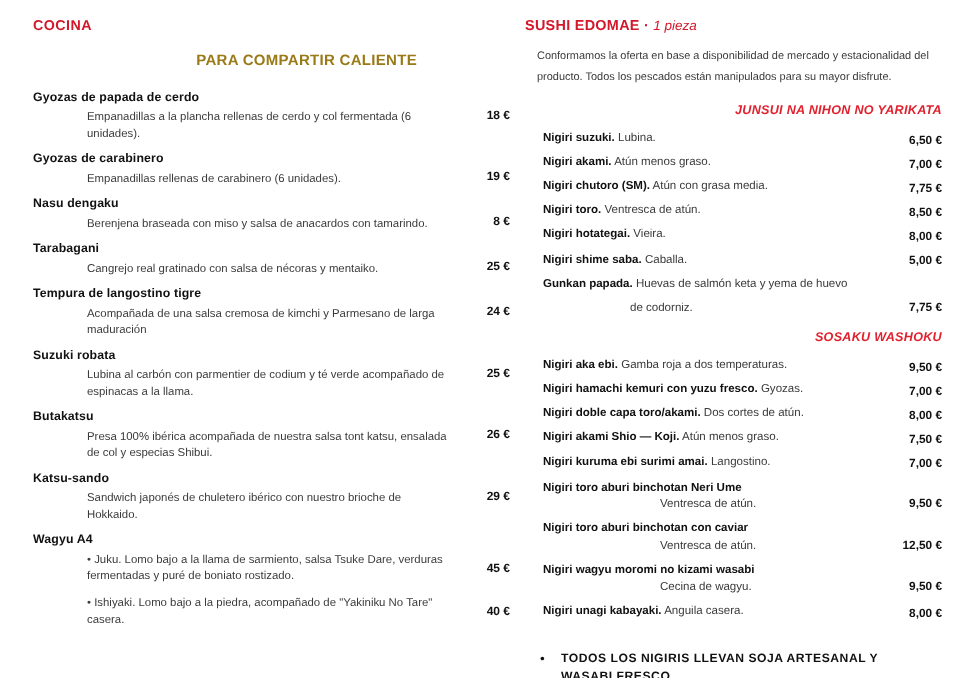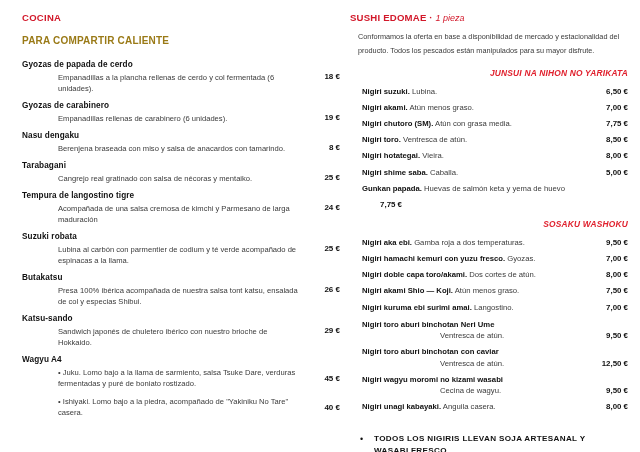--- a/index.html
+++ b/index.html
@@ -38,21 +38,21 @@
     font-weight: bold;
     font-size: 9.5px;
     letter-spacing: .3px;
     margin: 0 0 12px 0;
   }
   .section-title-gold {
     color: #9a7a17;
     font-weight: bold;
     font-size: 10px;
     letter-spacing: .2px;
-    text-align: left;
+    text-align: right;
     margin: 0 62px 14px 0;
   }
   .dish {
     margin-bottom: 4px;
   }
   .dish-name {
     font-weight: bold;
     font-size: 8.2px;
     color: #111;
     margin-bottom: 3px;
@@ -120,21 +120,21 @@
     color: #e0212e;
     font-style: italic;
     font-weight: bold;
     font-size: 8.4px;
     text-align: right;
     letter-spacing: .2px;
     margin: 10px 0 9px 0;
   }
   .r-row {
     display: flex;
-    align-items: flex-start;
+    align-items: flex-end;
     margin-bottom: 5.4px;
     padding-left: 12px;
   }
   .r-row-text {
     flex: 1;
     font-size: 7.7px;
     color: #3a3a3a;
     line-height: 1.4;
     padding-right: 6px;
   }
@@ -325,20 +325,21 @@
           <div class="r-price">8,00 €</div>
         </div>
         <div class="r-row">
           <div class="r-row-text"><b>Nigiri shime saba.</b><span> Caballa.</span></div>
           <div class="r-price">5,00 €</div>
         </div>
         <div class="r-row">
           <div class="r-row-text"><b>Gunkan papada.</b><span> Huevas de salmón keta y yema de huevo</span></div>
         </div>
         <div class="r-wrap-cont">
+          <div class="r-wrap-text">de codorniz.</div>
           <div class="r-price">7,75 €</div>
         </div>
       </div>
 
     <div class="r-subhead">SOSAKU WASHOKU</div>
 
     <div id="section2-list">
         <div class="r-row">
           <div class="r-row-text"><b>Nigiri aka ebi.</b><span> Gamba roja a dos temperaturas.</span></div>
           <div class="r-price">9,50 €</div>

